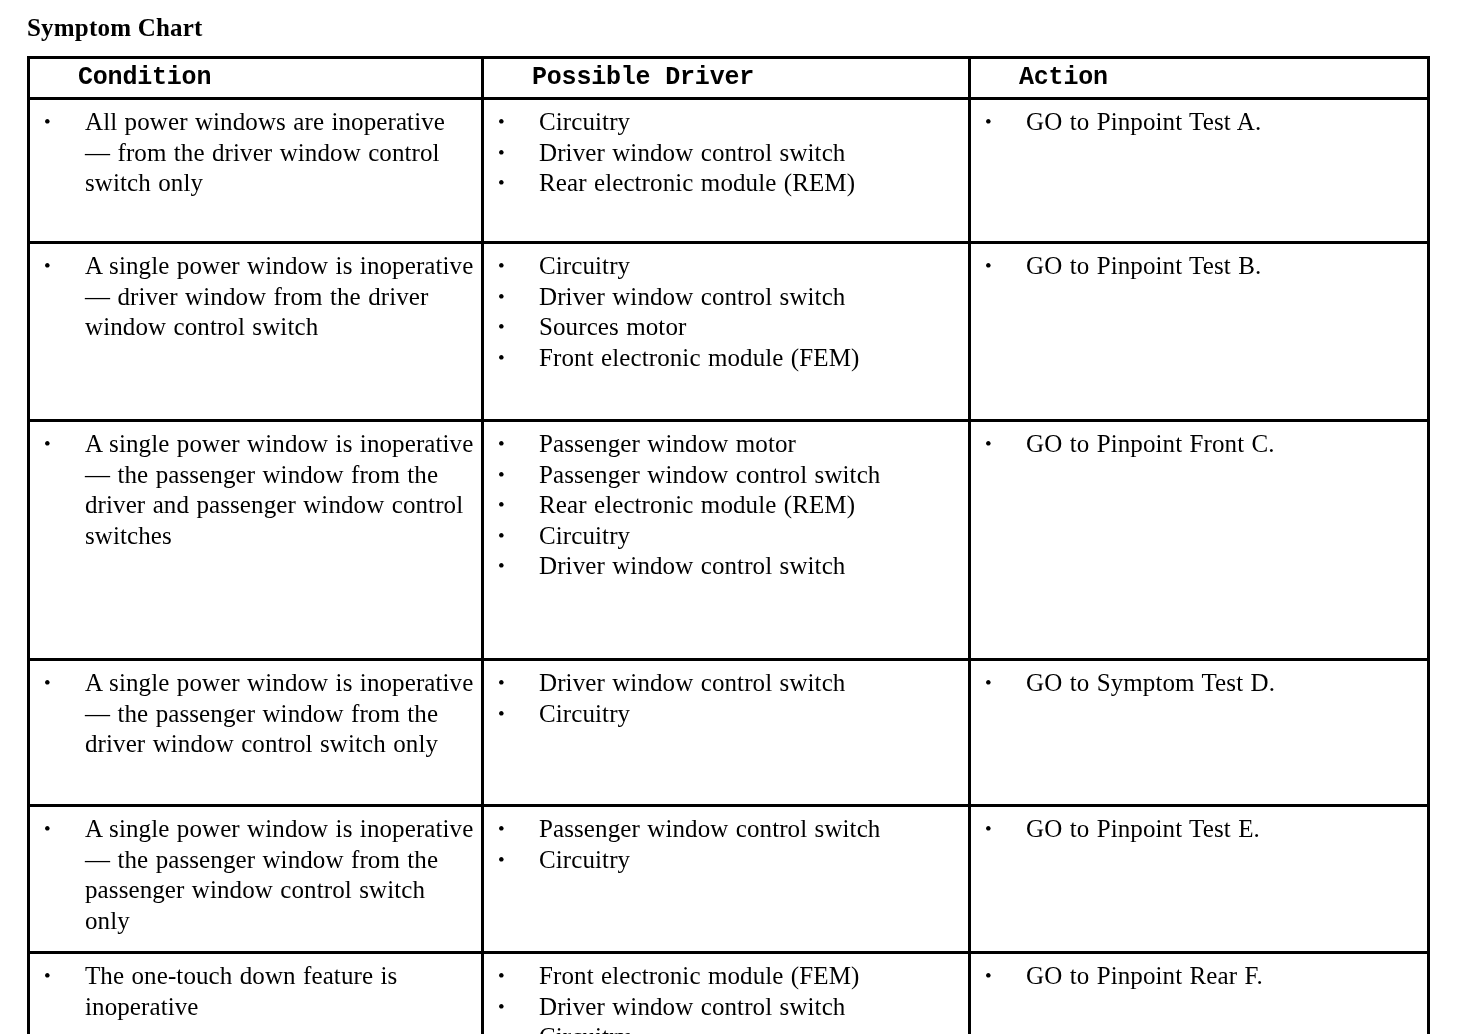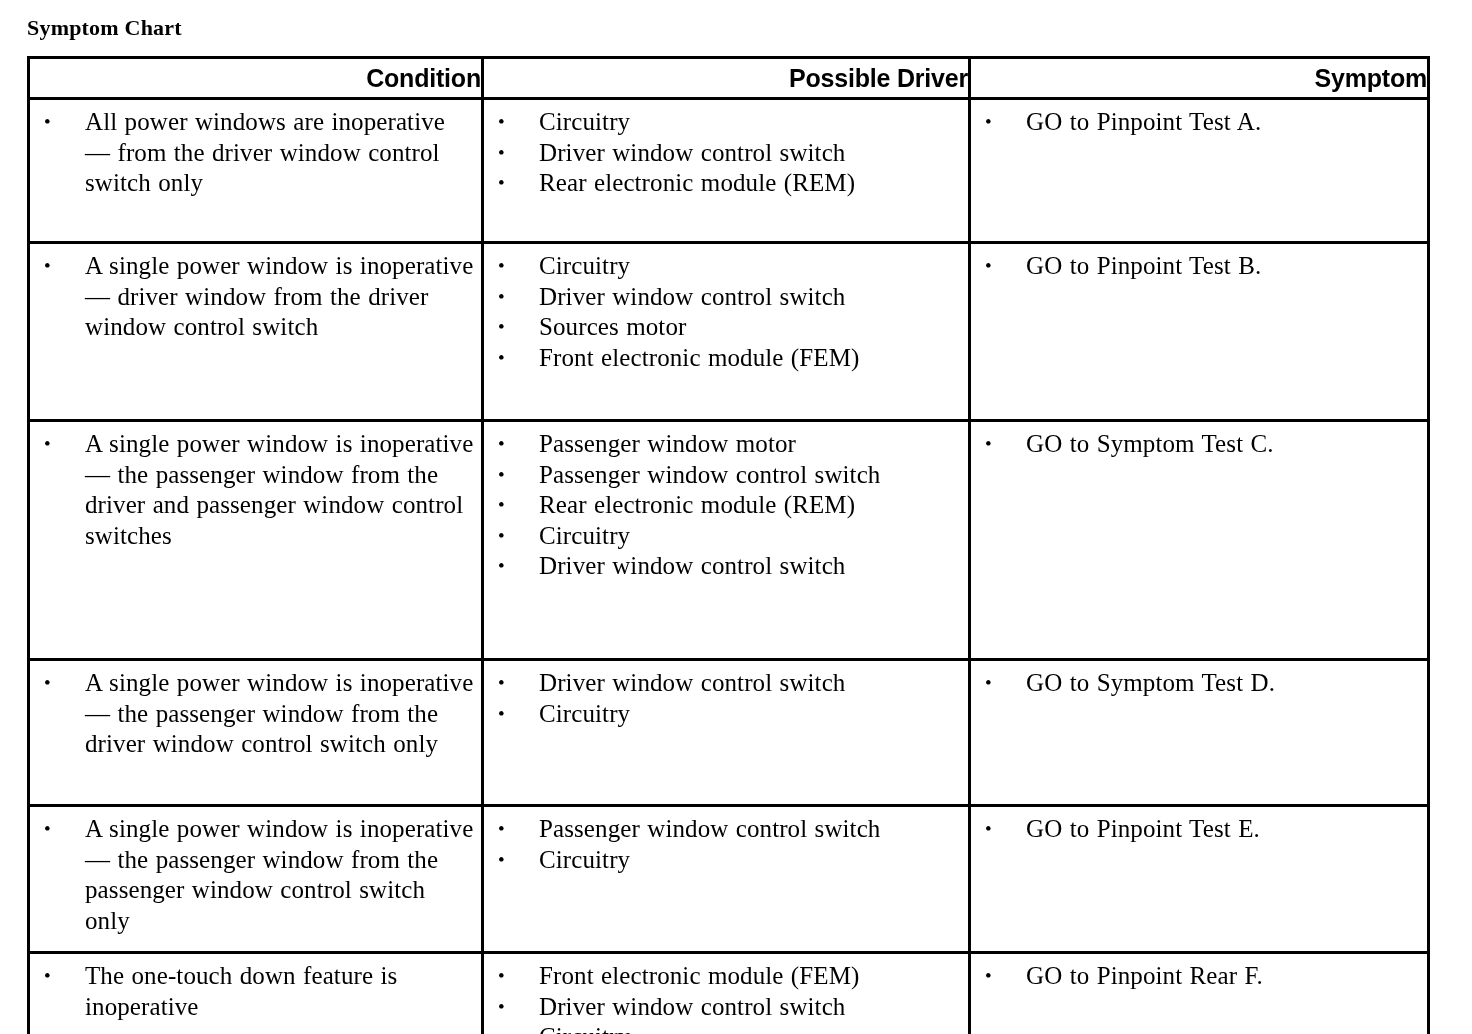--- a/index.html
+++ b/index.html
@@ -21,21 +21,21 @@
     width: 1472px;
     height: 1034px;
   }
 
   .doc-title {
     position: absolute;
     left: 27px;
     top: 14px;
     font-family: "Liberation Serif", "DejaVu Serif", serif;
     font-weight: bold;
-    font-size: 22px;
+    font-size: 25px;
     line-height: 28px;
     letter-spacing: 0.2px;
     white-space: nowrap;
   }
 
   .chart-table {
     position: absolute;
     left: 27px;
     top: 56px;
     width: 1400px;
@@ -50,27 +50,28 @@
     vertical-align: top;
     background: #ffffff;
   }
 
   .col-condition { width: 454px; }
   .col-sources   { width: 487px; }
   .col-action    { width: 459px; }
 
   .chart-table thead th {
     height: 38px;
-    text-align: right;
+    text-align: left;
     vertical-align: middle;
-    font-family: Liberation Sans, sans-serif;
+    font-family: Liberation Mono, monospace;
     font-weight: bold;
     font-size: 25px;
     line-height: 28px;
     letter-spacing: -0.2px;
+    padding-left: 48px;
   }
 
   .cell {
     padding: 7px 6px 10px 0;
     min-height: 0;
   }
 
   ul.bullets {
     list-style: none;
     margin: 0;
@@ -112,21 +113,21 @@
   <table class="chart-table">
     <colgroup>
       <col class="col-condition">
       <col class="col-sources">
       <col class="col-action">
     </colgroup>
     <thead>
       <tr>
         <th>Condition</th>
         <th>Possible Driver</th>
-        <th>Symptom</th>
+        <th>Action</th>
       </tr>
     </thead>
     <tbody id="table-body">
 
     <tr class="row-1">
           <td>
             <div class="cell">
               <ul class="bullets">
                 <li><span class="bullet-glyph">•</span><span class="bullet-text">All power windows are inoperative — from the driver window control switch only</span></li>
               </ul>
@@ -190,21 +191,21 @@
                 <li><span class="bullet-glyph">•</span><span class="bullet-text">Passenger window control switch</span></li>
                 <li><span class="bullet-glyph">•</span><span class="bullet-text">Rear electronic module (REM)</span></li>
                 <li><span class="bullet-glyph">•</span><span class="bullet-text">Circuitry</span></li>
                 <li><span class="bullet-glyph">•</span><span class="bullet-text">Driver window control switch</span></li>
               </ul>
             </div>
           </td>
           <td>
             <div class="cell">
               <ul class="bullets">
-                <li><span class="bullet-glyph">•</span><span class="bullet-text">GO to Symptom Test C.</span></li>
+                <li><span class="bullet-glyph">•</span><span class="bullet-text">GO to Pinpoint Front C.</span></li>
               </ul>
             </div>
           </td>
         </tr>
         <tr class="row-4">
           <td>
             <div class="cell">
               <ul class="bullets">
                 <li><span class="bullet-glyph">•</span><span class="bullet-text">A single power window is inoperative — the passenger window from the driver window control switch only</span></li>
               </ul>

